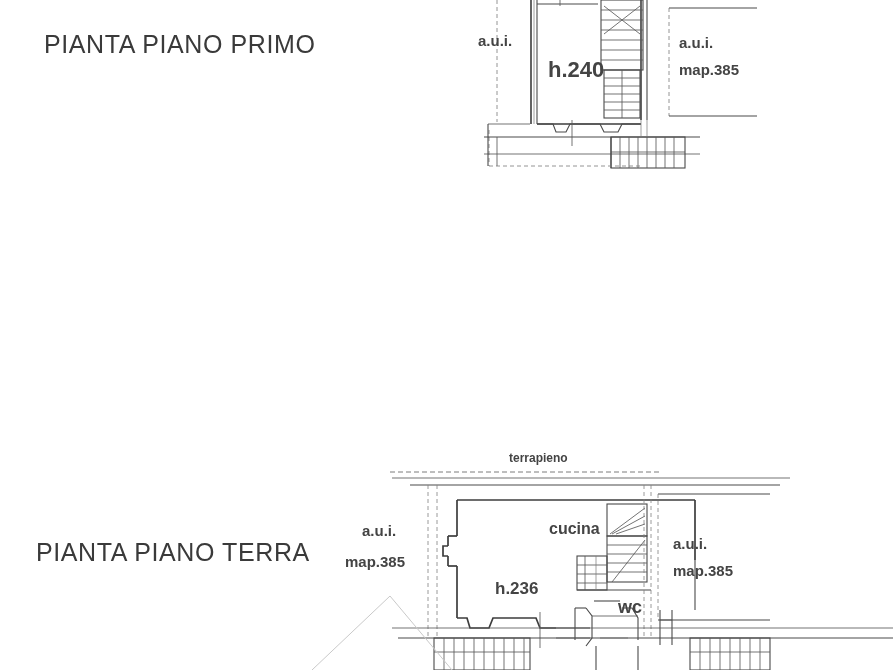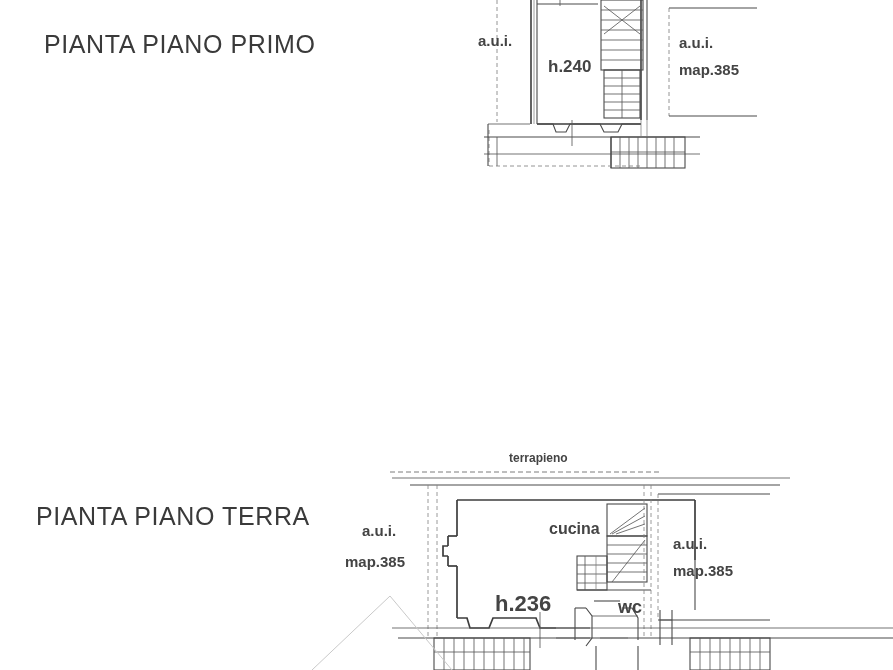--- a/index.html
+++ b/index.html
@@ -27,44 +27,44 @@
   
   .plan-title {
     position: absolute;
     font-family: "Liberation Sans", sans-serif;
     font-size: 25px;
     letter-spacing: 0.6px;
     color: #3a3a3a;
     white-space: nowrap;
   }
   #title-first  { left: 44px;  top: 30px; }
-  #title-ground { left: 36px;  top: 502px; text-align: right; }
+  #title-ground { left: 36px;  top: 538px; text-align: right; }
 
   
   .label {
     position: absolute;
     font-family: "Liberation Sans", sans-serif;
     color: #444;
     white-space: nowrap;
     line-height: 1.22;
     font-weight: bold;
   }
 
   
   #lbl-aui-left-1   { left: 478px; top: 32px;  font-size: 15px; }
-  #lbl-h240         { left: 548px; top: 57px;  font-size: 17px; }
+  #lbl-h240         { left: 548px; top: 57px;  font-size: 22px; }
   #lbl-aui-right-1  { left: 679px; top: 34px;  font-size: 15px; }
   #lbl-map-right-1  { left: 679px; top: 61px;  font-size: 15px; }
 
   
   #lbl-terrapieno   { left: 509px; top: 451px; font-size: 12px; }
   #lbl-aui-left-0   { left: 362px; top: 522px; font-size: 15px; }
   #lbl-map-left-0   { left: 345px; top: 553px; font-size: 15px; }
   #lbl-cucina       { left: 549px; top: 519px; font-size: 16px; }
-  #lbl-h236         { left: 495px; top: 591px; font-size: 22px; }
+  #lbl-h236         { left: 495px; top: 579px; font-size: 17px; }
   #lbl-wc           { left: 618px; top: 597px; font-size: 18px; }
   #lbl-aui-right-0  { left: 673px; top: 535px; font-size: 15px; }
   #lbl-map-right-0  { left: 673px; top: 562px; font-size: 15px; }
 
   
   .draw {
     position: absolute;
     left: 0; top: 0;
     width: 893px;
     height: 670px;

